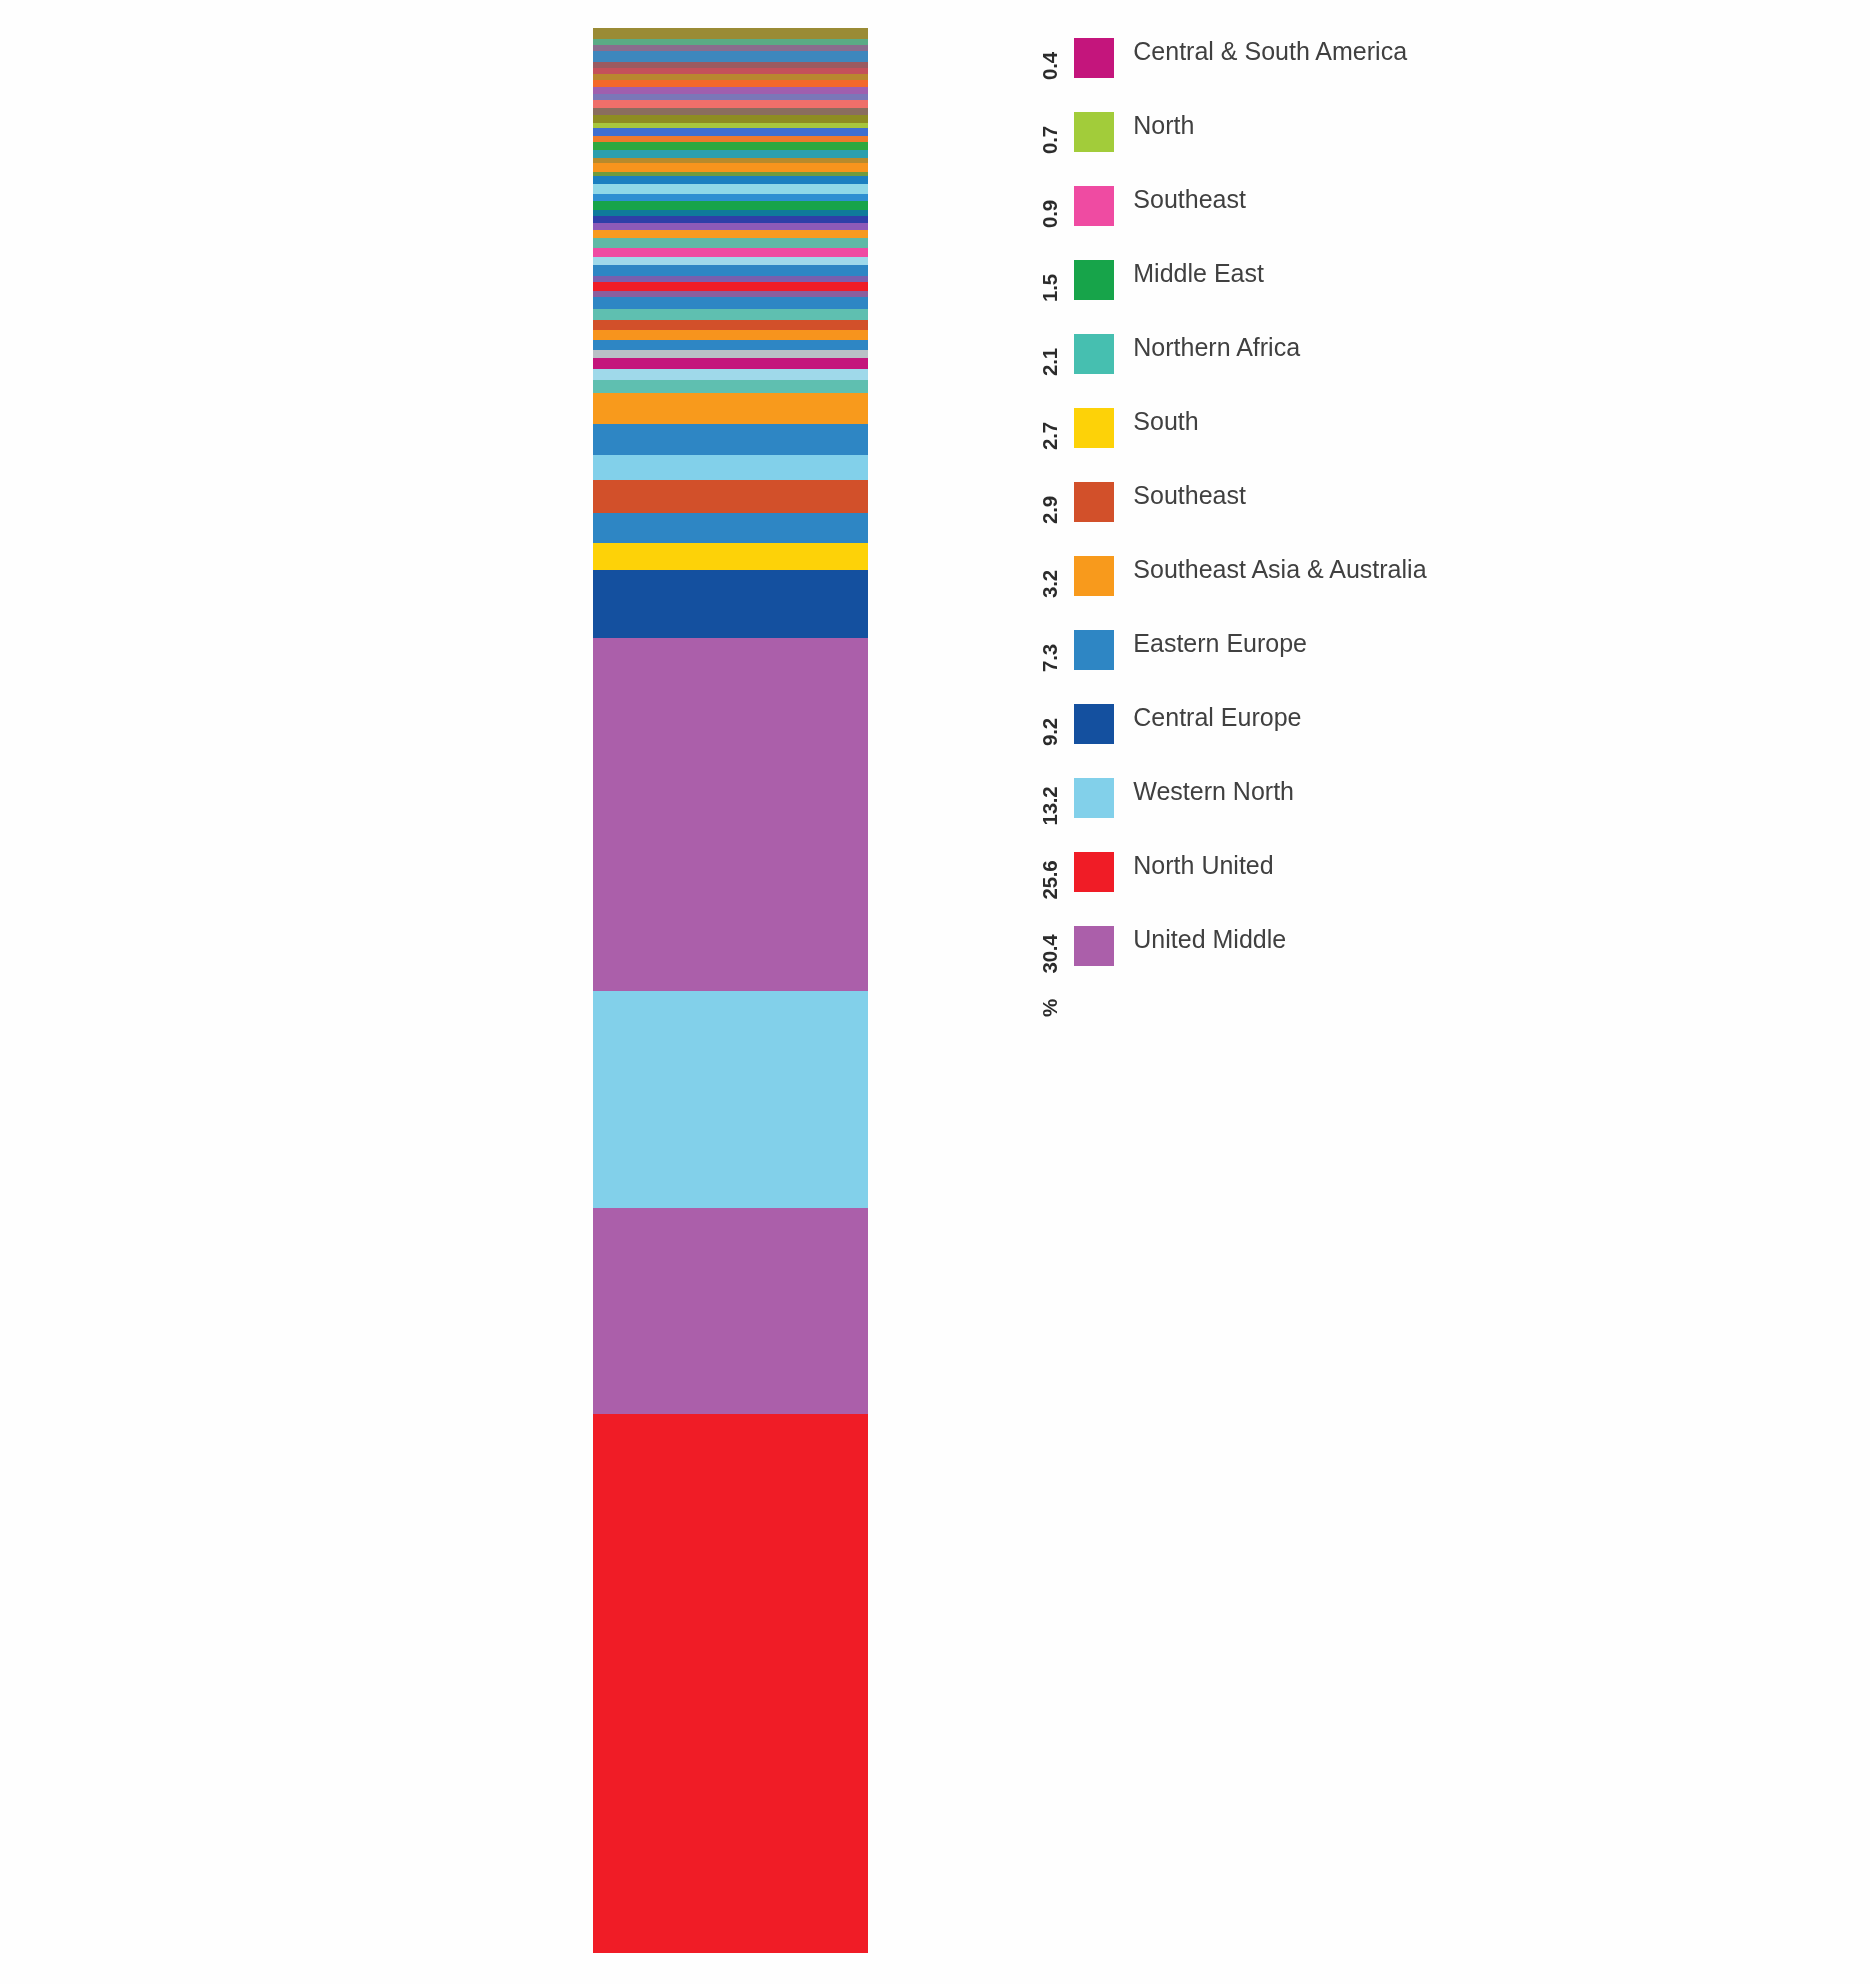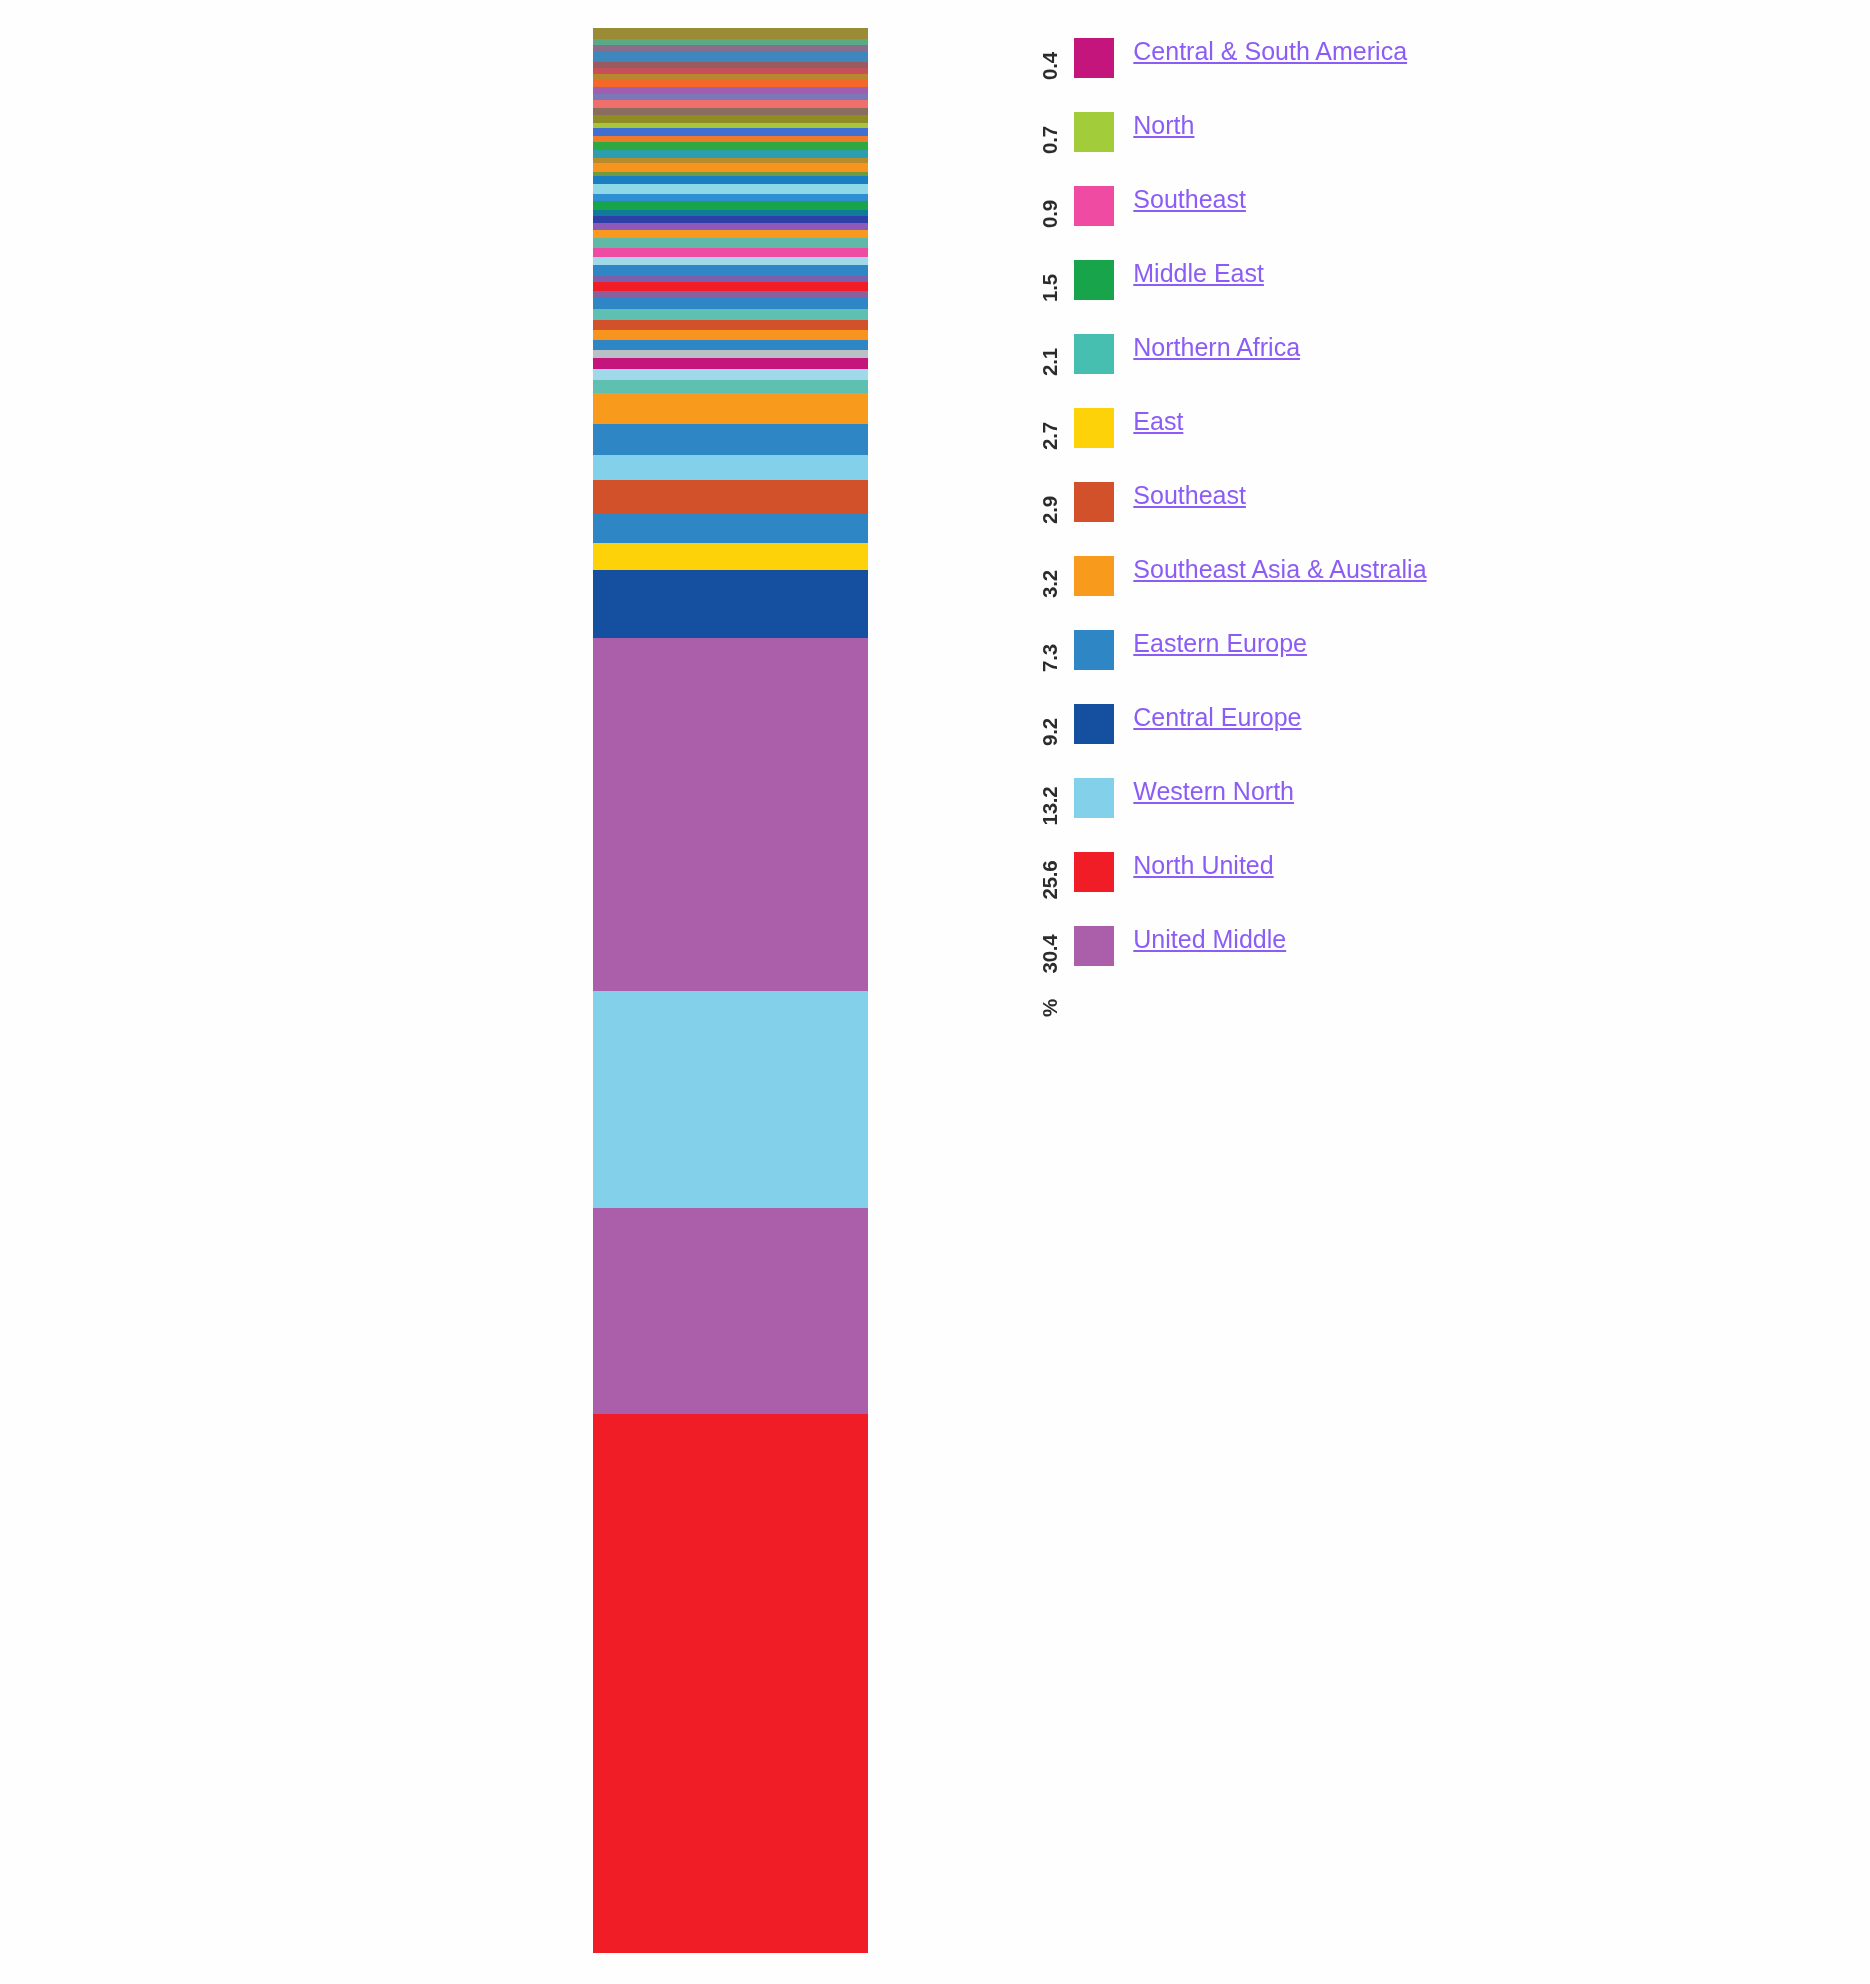--- a/index.html
+++ b/index.html
@@ -54,25 +54,24 @@
   .legend-swatch{
     flex:0 0 40px;
     width:40px;height:40px;
     margin-top:8.8px;
     margin-left:6.8px;
   }
   .legend-label{
     margin-left:19.5px;
     margin-top:8.8px;
     font-size:25px;
-    color:#8b5cf6;
+    color:#404040;
     line-height:1.08;
     max-width:312px;
     font-weight:400;
-    text-decoration:underline;
   }
   .legend-row.two-line{height:74px;}
   .legend-row.two-line .legend-label{line-height:1.05;}
 
   
   #pct-row{
     position:relative;
     height:58px;
     width:34px;
   }
@@ -186,21 +185,21 @@
             <span>2.1</span>
           </div>
           <div class="legend-swatch" style="background: rgb(70, 191, 176);"></div>
           <div class="legend-label">Northern Africa</div>
         </div>
         <div class="legend-row">
           <div class="legend-value">
             <span>2.7</span>
           </div>
           <div class="legend-swatch" style="background: rgb(253, 210, 8);"></div>
-          <div class="legend-label">East</div>
+          <div class="legend-label">South</div>
         </div>
         <div class="legend-row">
           <div class="legend-value">
             <span>2.9</span>
           </div>
           <div class="legend-swatch" style="background: rgb(210, 80, 42);"></div>
           <div class="legend-label">Southeast</div>
         </div>
         <div class="legend-row two-line">
           <div class="legend-value">

